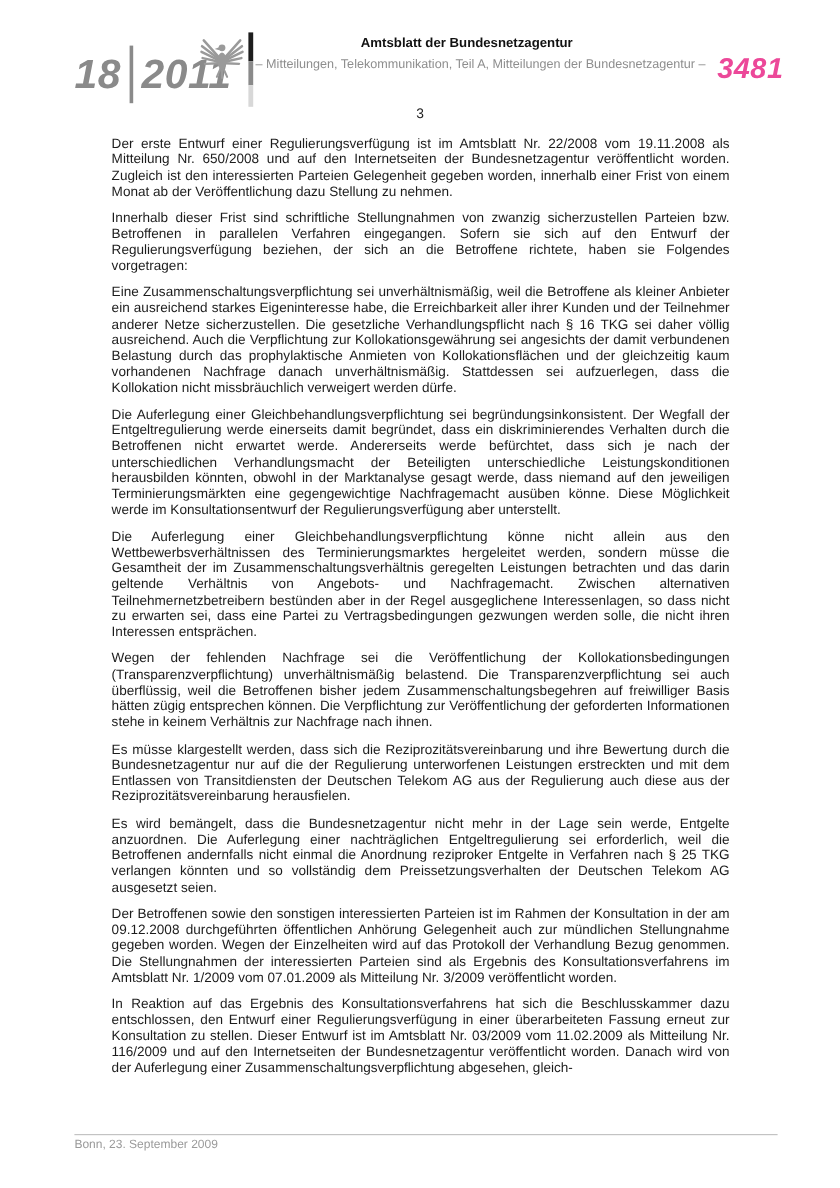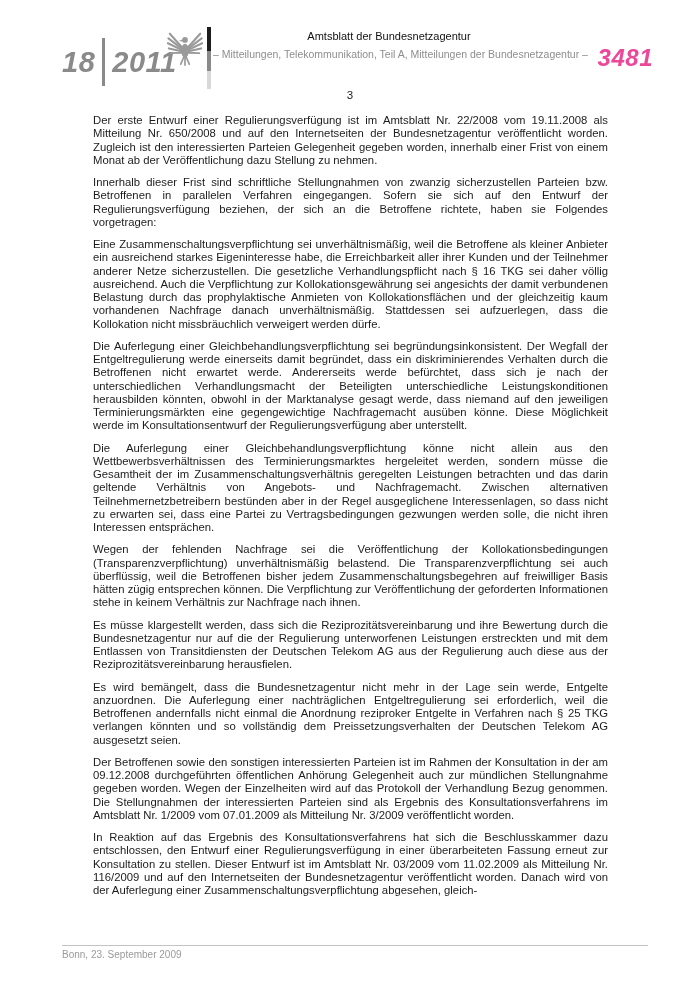--- a/index.html
+++ b/index.html
@@ -7,36 +7,36 @@
     width:700px;height:990px;position:relative;margin:0 auto;
     background:#ffffff;overflow:hidden;
     font-family:"Liberation Sans","DejaVu Sans",sans-serif;
     color:#1c1c1c;
   }
   
   .masthead{position:absolute;top:0;left:0;right:0;height:118px;}
   .issue-block{
     position:absolute;left:62px;top:38px;
     display:flex;align-items:center;
-    color:#8a8a8a;font-style:italic;font-weight:bold;font-size:29px;
+    color:#8a8a8a;font-style:italic;font-weight:bold;font-size:34px;
     letter-spacing:0.5px;
   }
   .issue-divider{
     width:3px;height:48px;background:#8a8a8a;
     margin:0 7px;display:inline-block;
   }
   .eagle{position:absolute;left:166px;top:27px;width:38px;height:40px;}
   .head-bar{position:absolute;left:207px;top:27px;width:4px;height:62px;}
   .head-bar .seg1{height:24px;background:#1d1d1d;}
   .head-bar .seg2{height:20px;background:#8a8a8a;}
   .head-bar .seg3{height:18px;background:#d8d8d8;}
   .title-block{
     position:absolute;left:213px;top:29px;width:352px;text-align:center;
   }
-  .title-line{font-weight:normal;font-size:11px;line-height:14px;color:#111;}
+  .title-line{font-weight:bold;font-size:11px;line-height:14px;color:#111;}
   .subtitle-line{
     font-size:10.5px;line-height:13px;color:#8e8e8e;margin-top:5px;
     white-space:nowrap;
   }
   .folio{
     position:absolute;right:47px;top:44px;
     font-weight:bold;font-style:italic;font-size:24px;color:#ec4899;
     letter-spacing:0.5px;
   }
   .page-num{

